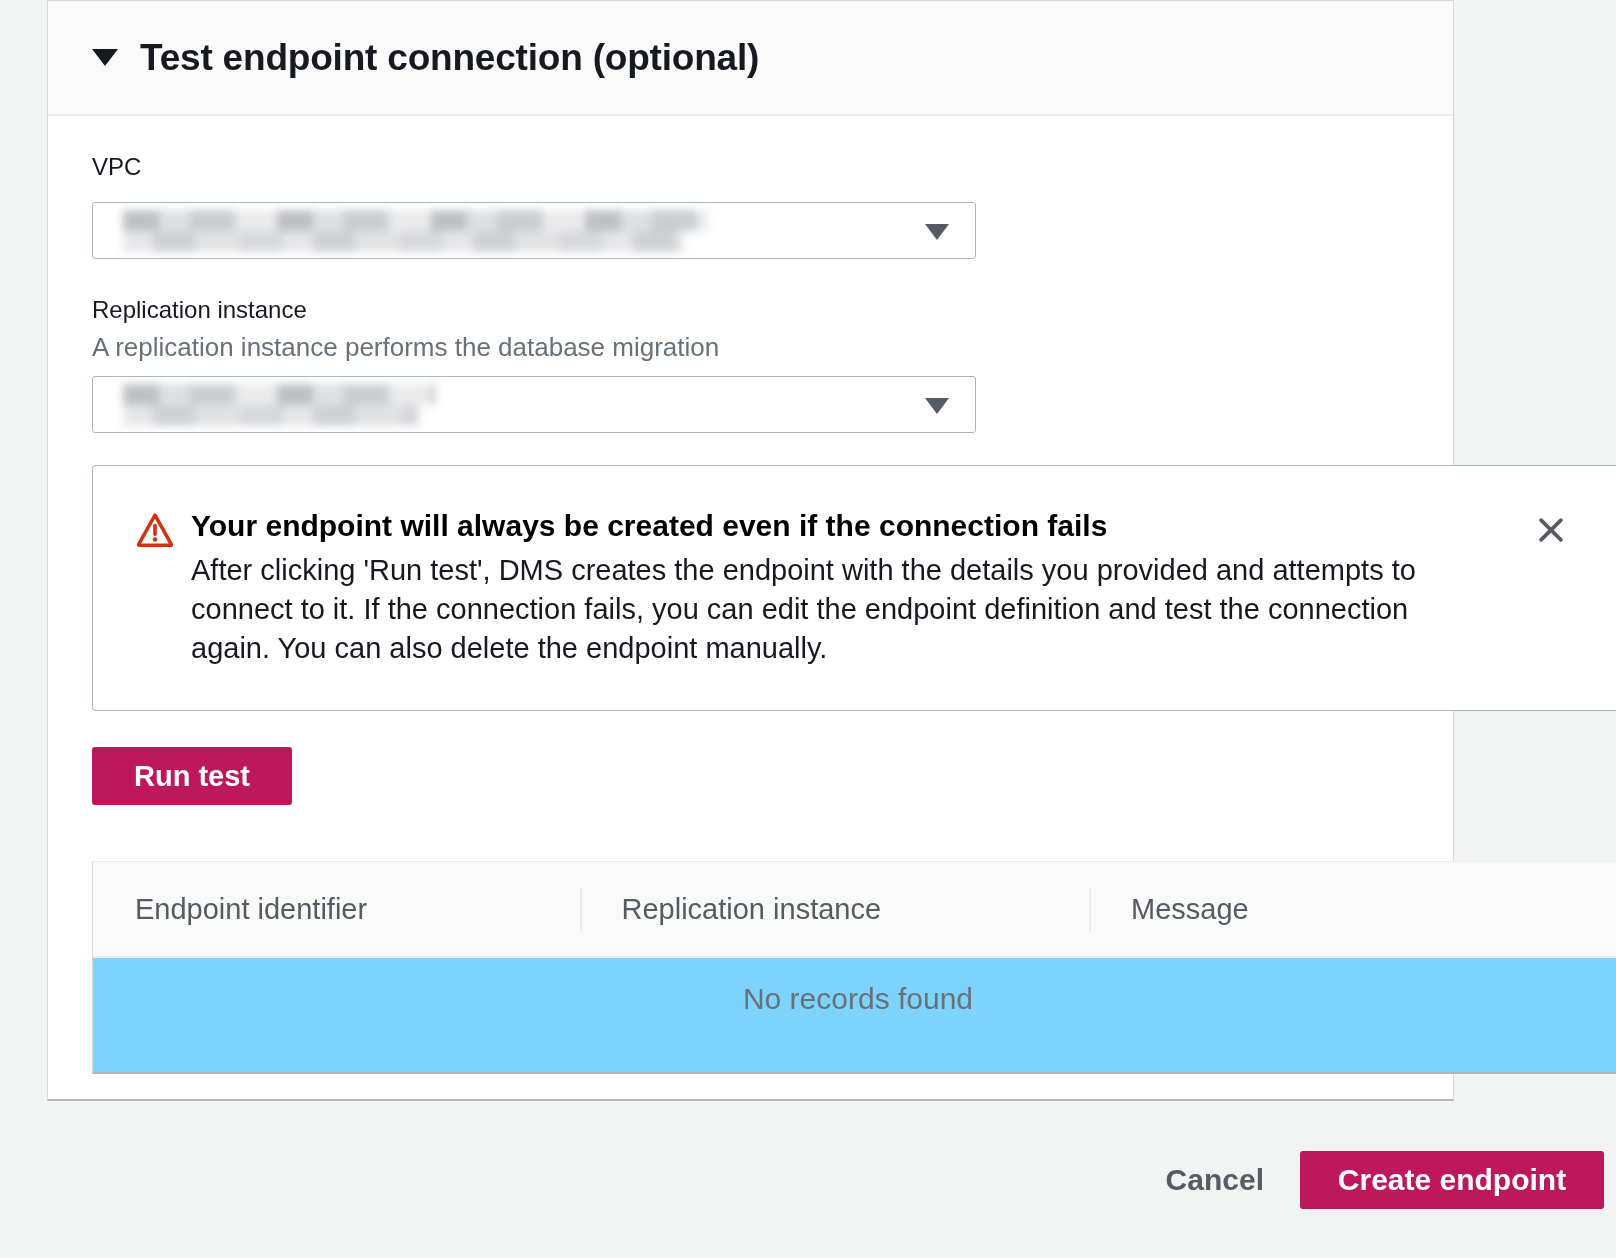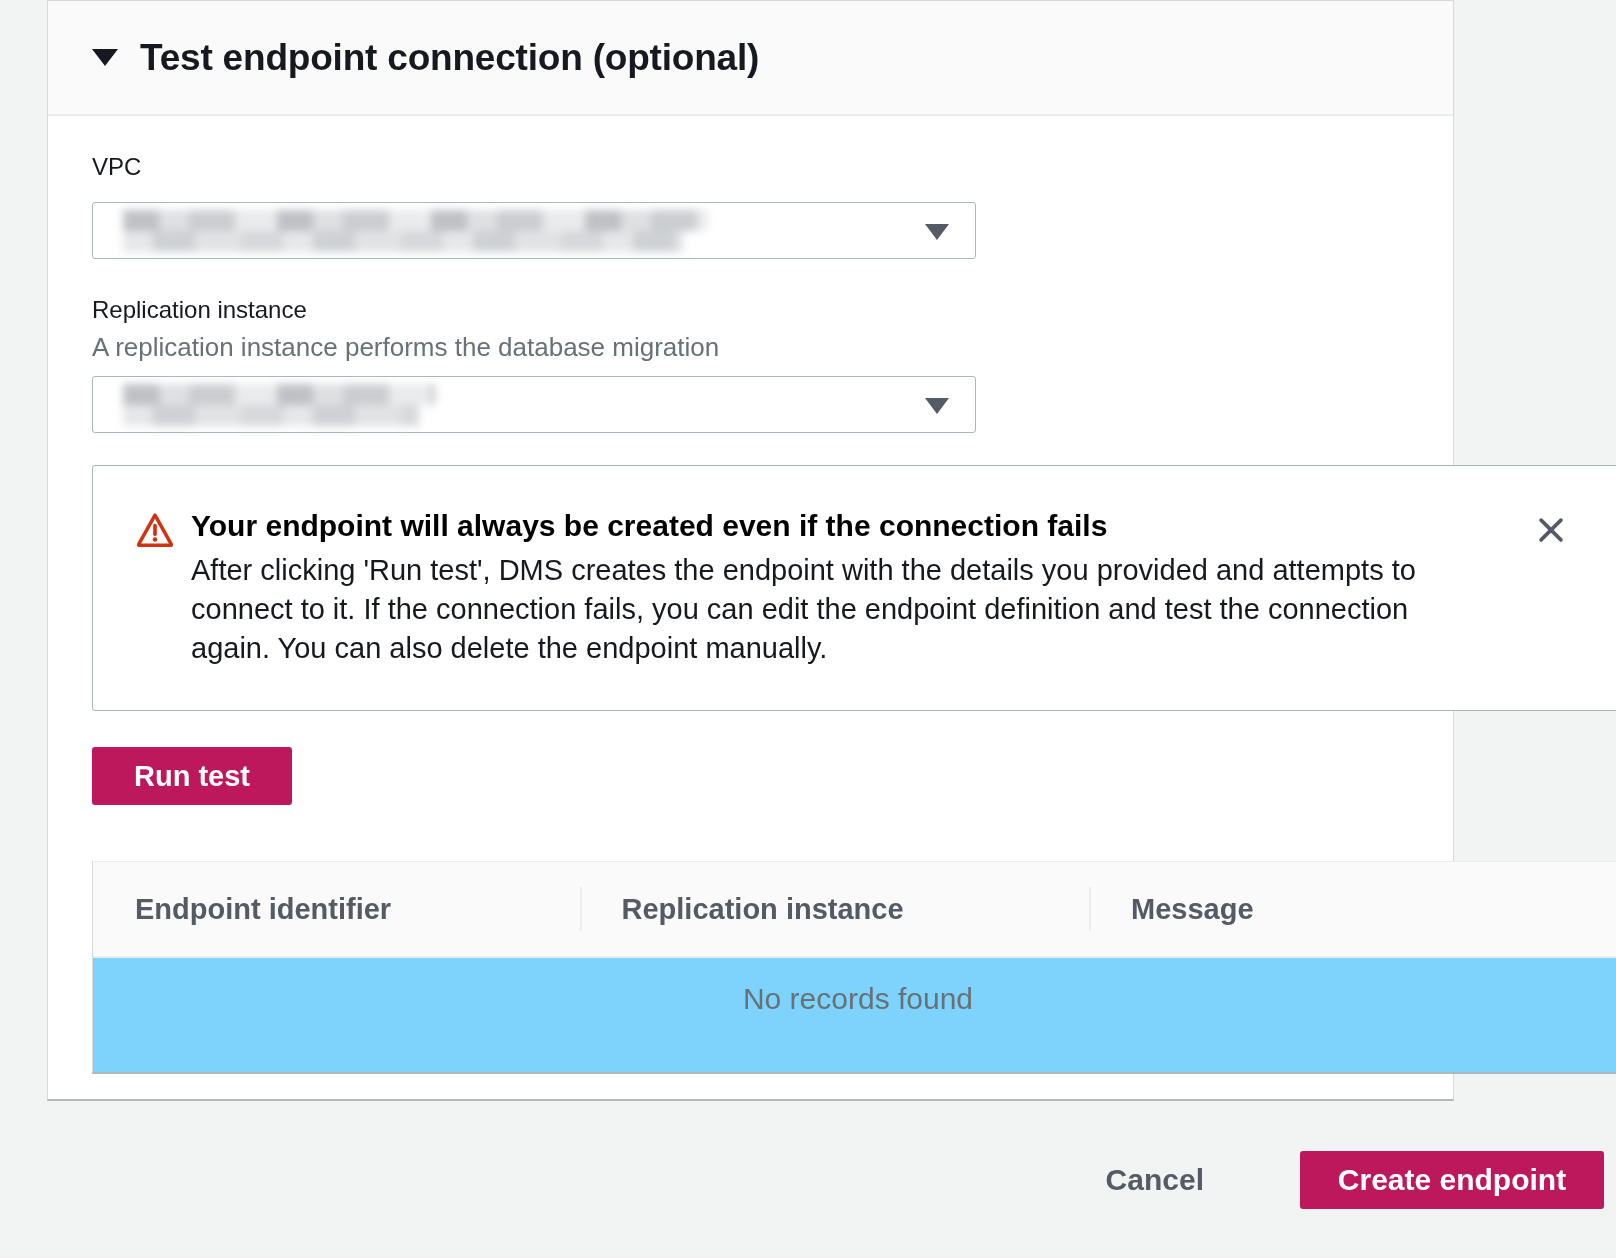--- a/index.html
+++ b/index.html
@@ -162,21 +162,21 @@
     display: flex;
     height: 96px;
     background: #fafafa;
     border-bottom: 2px solid #eaeded;
     align-items: center;
   }
   .th {
     position: relative;
     padding-left: 42px;
     font-size: 29px;
-    font-weight: 700;
+    font-weight: 400;
     color: #545b64;
     line-height: 96px;
     height: 96px;
     white-space: nowrap;
     overflow: hidden;
   }
   .th + .th::before {
     content: "";
     position: absolute;
     left: 0; top: 26px;
@@ -208,21 +208,21 @@
     padding-right: 12px;
   }
   .cancel-btn {
     background: none;
     border: none;
     font-family: inherit;
     font-size: 30px;
     font-weight: 700;
     color: #545b64;
     cursor: pointer;
-    margin-right: 96px;
+    margin-right: 36px;
   }
   .create-btn {
     width: 304px;
     height: 58px;
     font-size: 30px;
   }
 </style>
 </head>
 <body>
 

